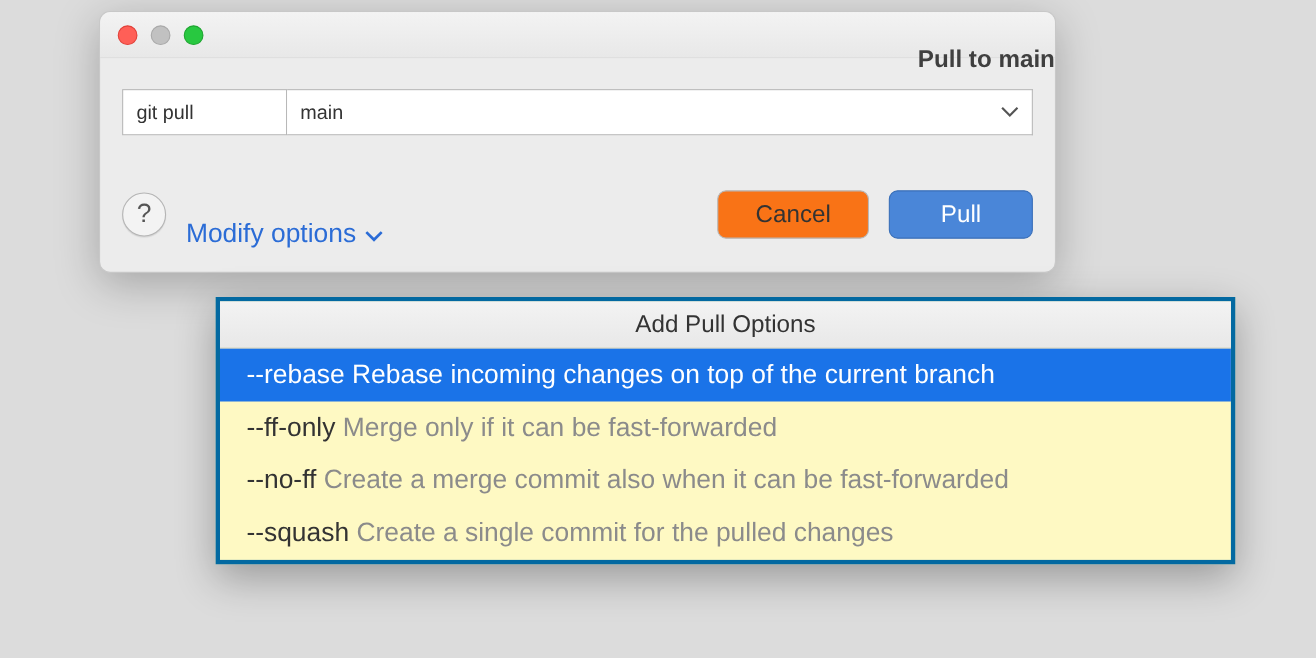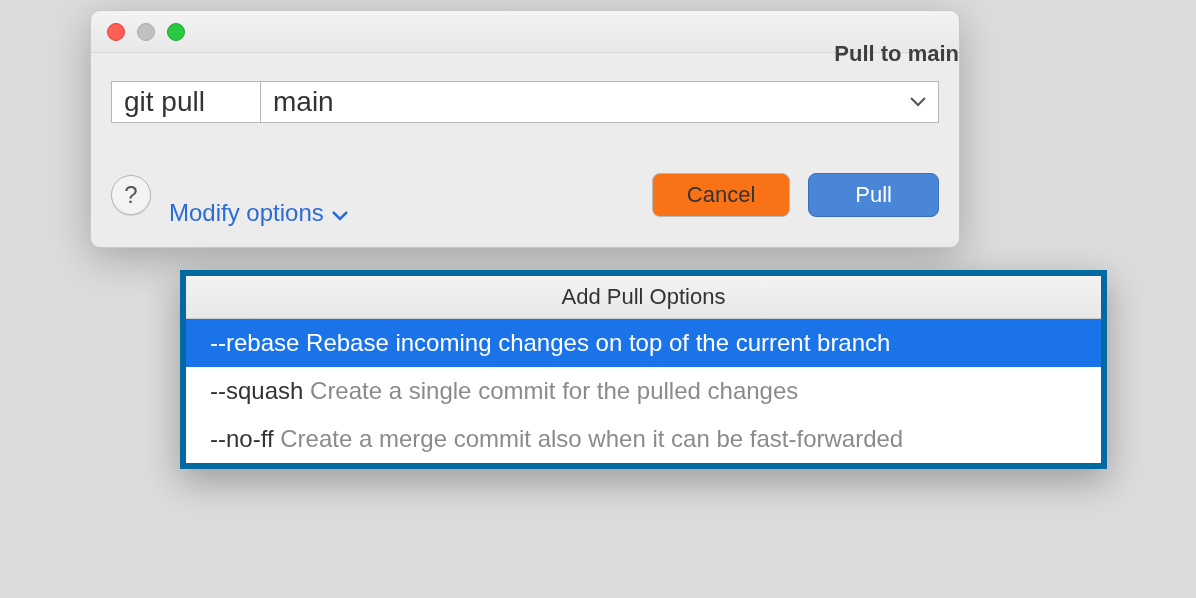--- a/index.html
+++ b/index.html
@@ -61,21 +61,21 @@
     .content {
       padding: 28px 20px 20px 20px;
     }
     .input-row {
       display: flex;
       gap: 0;
       width: 100%;
     }
     .text-input, .select-input {
       height: 42px;
-      font-size: 28px;
+      font-size: 18px;
       color: #333;
       background: #fff;
       border: 1px solid #b8b8b8;
       padding: 0 12px;
       display: flex;
       align-items: center;
     }
     .text-input {
       flex: 0 0 150px;
       border-radius: 0;
@@ -144,25 +144,25 @@
       color: #333;
     }
     .btn-pull {
       background: #4a86d8;
       color: #fff;
       border-color: #3a6fb8;
       padding: 0 46px;
     }
     .popup {
       position: absolute;
-      left: 180px;
+      left: 196px;
       top: 270px;
       width: 927px;
-      background: #ffffff;
-      border: 6px solid #0369a1;
+      background: #fef9c3;
+      border: 4px solid #0369a1;
       box-shadow: 0 12px 35px rgba(0,0,0,0.3);
     }
     .popup-header {
       background: linear-gradient(#f3f3f3, #e8e8e8);
       text-align: center;
       font-size: 22px;
       color: #333;
       padding: 8px 0;
       border-bottom: 1px solid #c9c9c9;
     }
@@ -231,16 +231,17 @@
       <button class="btn btn-cancel">Cancel</button>
       <button class="btn btn-pull">Pull</button>
     </div>
   </div>
 </div>
 
 <div class="popup">
   <div class="popup-header">Add Pull Options</div>
   <div id="popup-list">
       <div class="popup-item selected"><span class="flag">--rebase</span><span class="desc"> Rebase incoming changes on top of the current branch</span></div>
+      <div class="popup-item"><span class="flag">--ff-only</span><span class="desc"> Merge only if it can be fast-forwarded</span></div>
+      <div class="popup-item"><span class="flag">--no-ff</span><span class="desc"> Create a merge commit also when it can be fast-forwarded</span></div>
       <div class="popup-item"><span class="flag">--squash</span><span class="desc"> Create a single commit for the pulled changes</span></div>
-      <div class="popup-item"><span class="flag">--no-ff</span><span class="desc"> Create a merge commit also when it can be fast-forwarded</span></div>
     </div>
 </div>
 
 </body></html>

